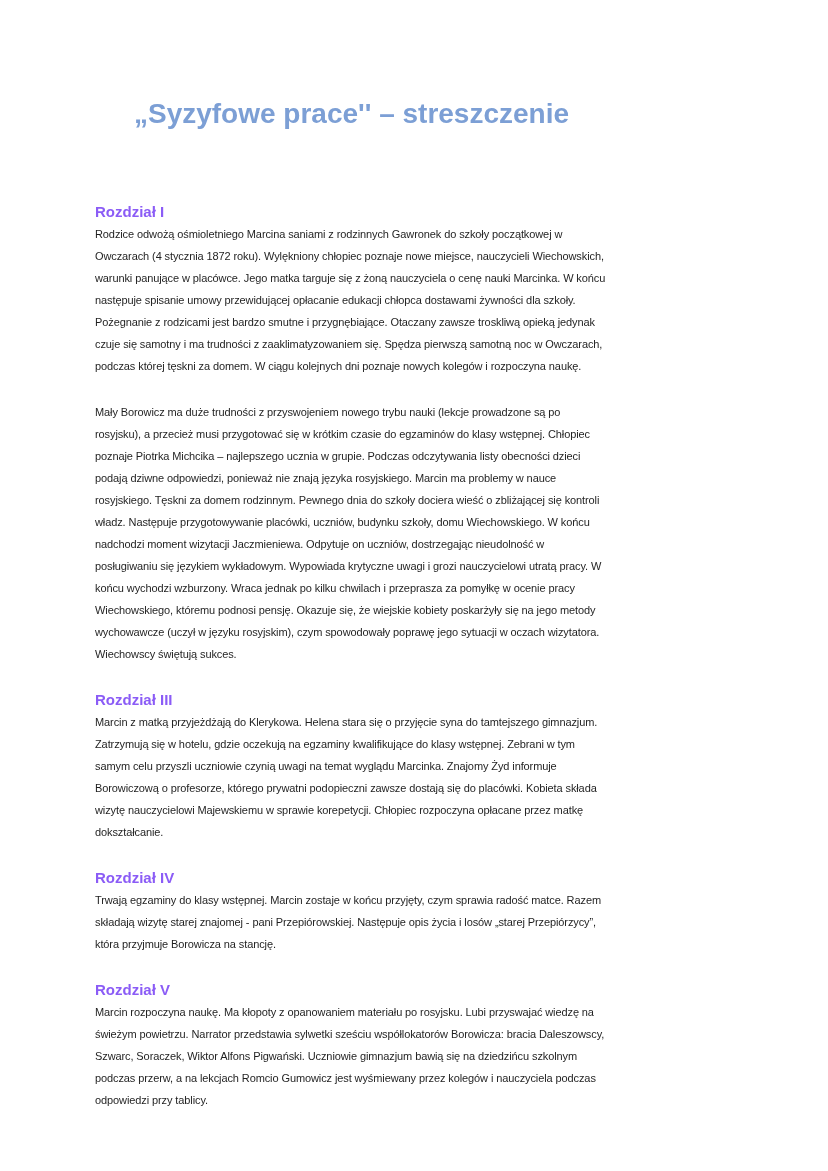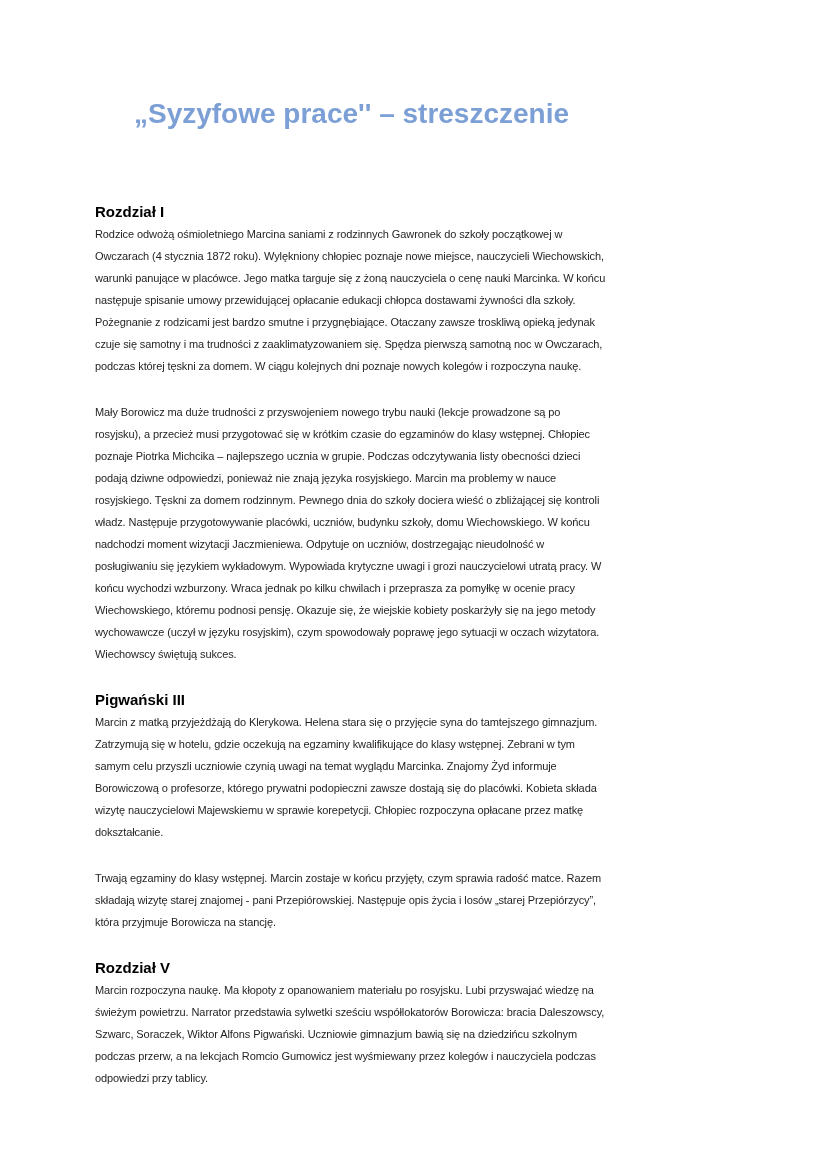--- a/index.html
+++ b/index.html
@@ -27,21 +27,21 @@
     text-align: center;
     line-height: 1.25;
     margin: 0 0 70px 0;
     letter-spacing: 0px;
   }
   .section { margin: 0; }
   .section + .section { margin-top: 24px; }
   .section-heading {
     font-size: 15px;
     font-weight: bold;
-    color: #000000;
+    color: #8b5cf6;
     line-height: 22px;
     margin: 0;
   }
   .section-body {
     font-size: 11px;
     font-weight: normal;
     color: #1f1f1f;
     line-height: 22px;
     margin: 0;
     text-align: left;
@@ -58,25 +58,26 @@
   <div class="section">
     <p class="section-heading">Rozdział I</p>
     <p class="section-body">Rodzice odwożą ośmioletniego Marcina saniami z rodzinnych Gawronek do szkoły początkowej w Owczarach (4 stycznia 1872 roku). Wylękniony chłopiec poznaje nowe miejsce, nauczycieli Wiechowskich, warunki panujące w placówce. Jego matka targuje się z żoną nauczyciela o cenę nauki Marcinka. W końcu następuje spisanie umowy przewidującej opłacanie edukacji chłopca dostawami żywności dla szkoły. Pożegnanie z rodzicami jest bardzo smutne i przygnębiające. Otaczany zawsze troskliwą opieką jedynak czuje się samotny i ma trudności z zaaklimatyzowaniem się. Spędza pierwszą samotną noc w Owczarach, podczas której tęskni za domem. W ciągu kolejnych dni poznaje nowych kolegów i rozpoczyna naukę.</p>
   </div>
 
   <div class="section">
     <p class="section-body">Mały Borowicz ma duże trudności z przyswojeniem nowego trybu nauki (lekcje prowadzone są po rosyjsku), a przecież musi przygotować się w krótkim czasie do egzaminów do klasy wstępnej. Chłopiec poznaje Piotrka Michcika – najlepszego ucznia w grupie. Podczas odczytywania listy obecności dzieci podają dziwne odpowiedzi, ponieważ nie znają języka rosyjskiego. Marcin ma problemy w nauce rosyjskiego. Tęskni za domem rodzinnym. Pewnego dnia do szkoły dociera wieść o zbliżającej się kontroli władz. Następuje przygotowywanie placówki, uczniów, budynku szkoły, domu Wiechowskiego. W końcu nadchodzi moment wizytacji Jaczmieniewa. Odpytuje on uczniów, dostrzegając nieudolność w posługiwaniu się językiem wykładowym. Wypowiada krytyczne uwagi i grozi nauczycielowi utratą pracy. W końcu wychodzi wzburzony. Wraca jednak po kilku chwilach i przeprasza za pomyłkę w ocenie pracy Wiechowskiego, któremu podnosi pensję. Okazuje się, że wiejskie kobiety poskarżyły się na jego metody wychowawcze (uczył w języku rosyjskim), czym spowodowały poprawę jego sytuacji w oczach wizytatora. Wiechowscy świętują sukces.</p>
   </div>
 
   <div class="section">
-    <p class="section-heading">Pigwański III</p>
+    <p class="section-heading">Rozdział III</p>
     <p class="section-body">Marcin z matką przyjeżdżają do Klerykowa. Helena stara się o przyjęcie syna do tamtejszego gimnazjum. Zatrzymują się w hotelu, gdzie oczekują na egzaminy kwalifikujące do klasy wstępnej. Zebrani w tym samym celu przyszli uczniowie czynią uwagi na temat wyglądu Marcinka. Znajomy Żyd informuje Borowiczową o profesorze, którego prywatni podopieczni zawsze dostają się do placówki. Kobieta składa wizytę nauczycielowi Majewskiemu w sprawie korepetycji. Chłopiec rozpoczyna opłacane przez matkę dokształcanie.</p>
   </div>
 
   <div class="section">
+    <p class="section-heading">Rozdział IV</p>
     <p class="section-body">Trwają egzaminy do klasy wstępnej. Marcin zostaje w końcu przyjęty, czym sprawia radość matce. Razem składają wizytę starej znajomej - pani Przepiórowskiej. Następuje opis życia i losów „starej Przepiórzycy”, która przyjmuje Borowicza na stancję.</p>
   </div>
 
   <div class="section">
     <p class="section-heading">Rozdział V</p>
     <p class="section-body">Marcin rozpoczyna naukę. Ma kłopoty z opanowaniem materiału po rosyjsku. Lubi przyswajać wiedzę na świeżym powietrzu. Narrator przedstawia sylwetki sześciu współlokatorów Borowicza: bracia Daleszowscy, Szwarc, Soraczek, Wiktor Alfons Pigwański. Uczniowie gimnazjum bawią się na dziedzińcu szkolnym podczas przerw, a na lekcjach Romcio Gumowicz jest wyśmiewany przez kolegów i nauczyciela podczas odpowiedzi przy tablicy.</p>
   </div>
 
 </div>
 

